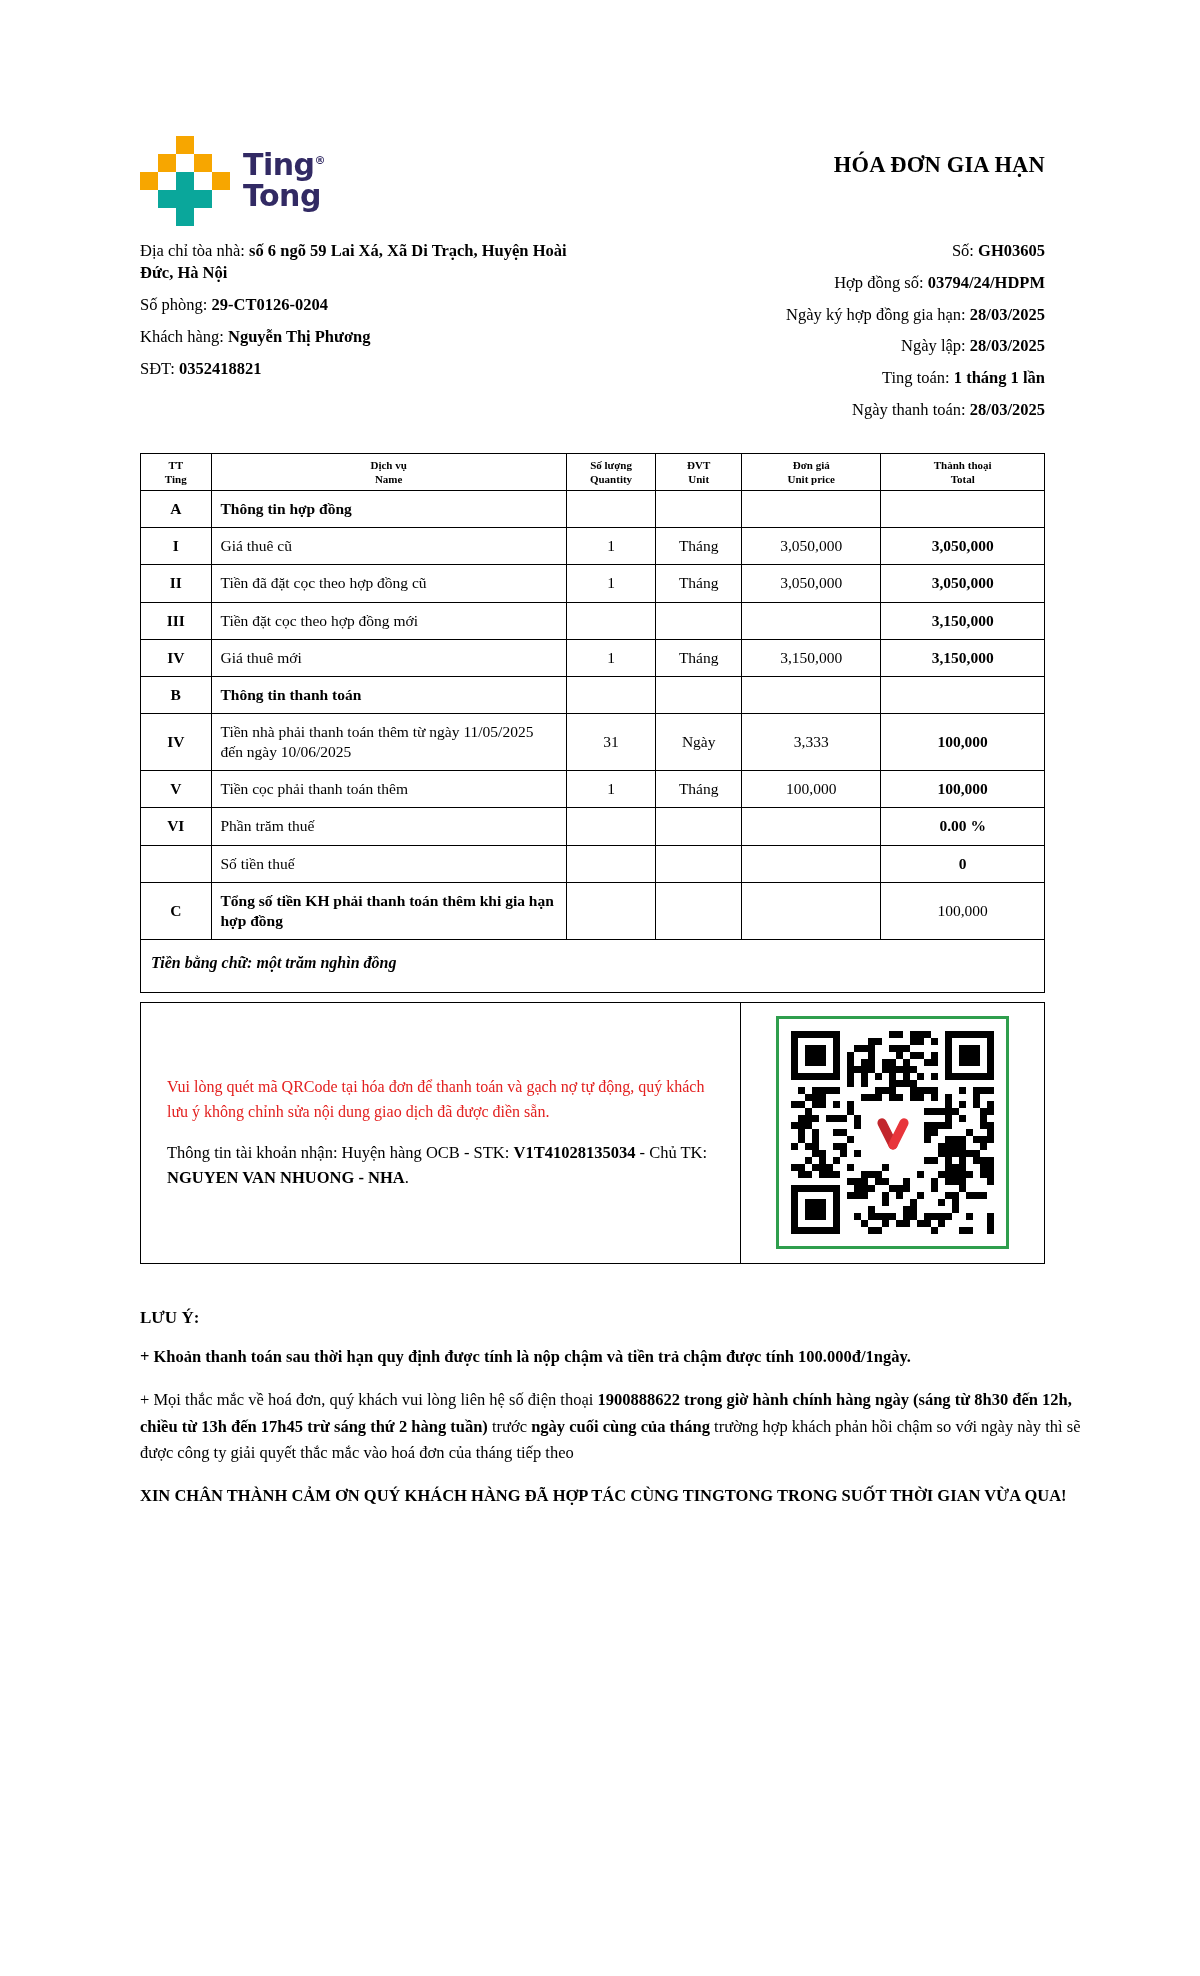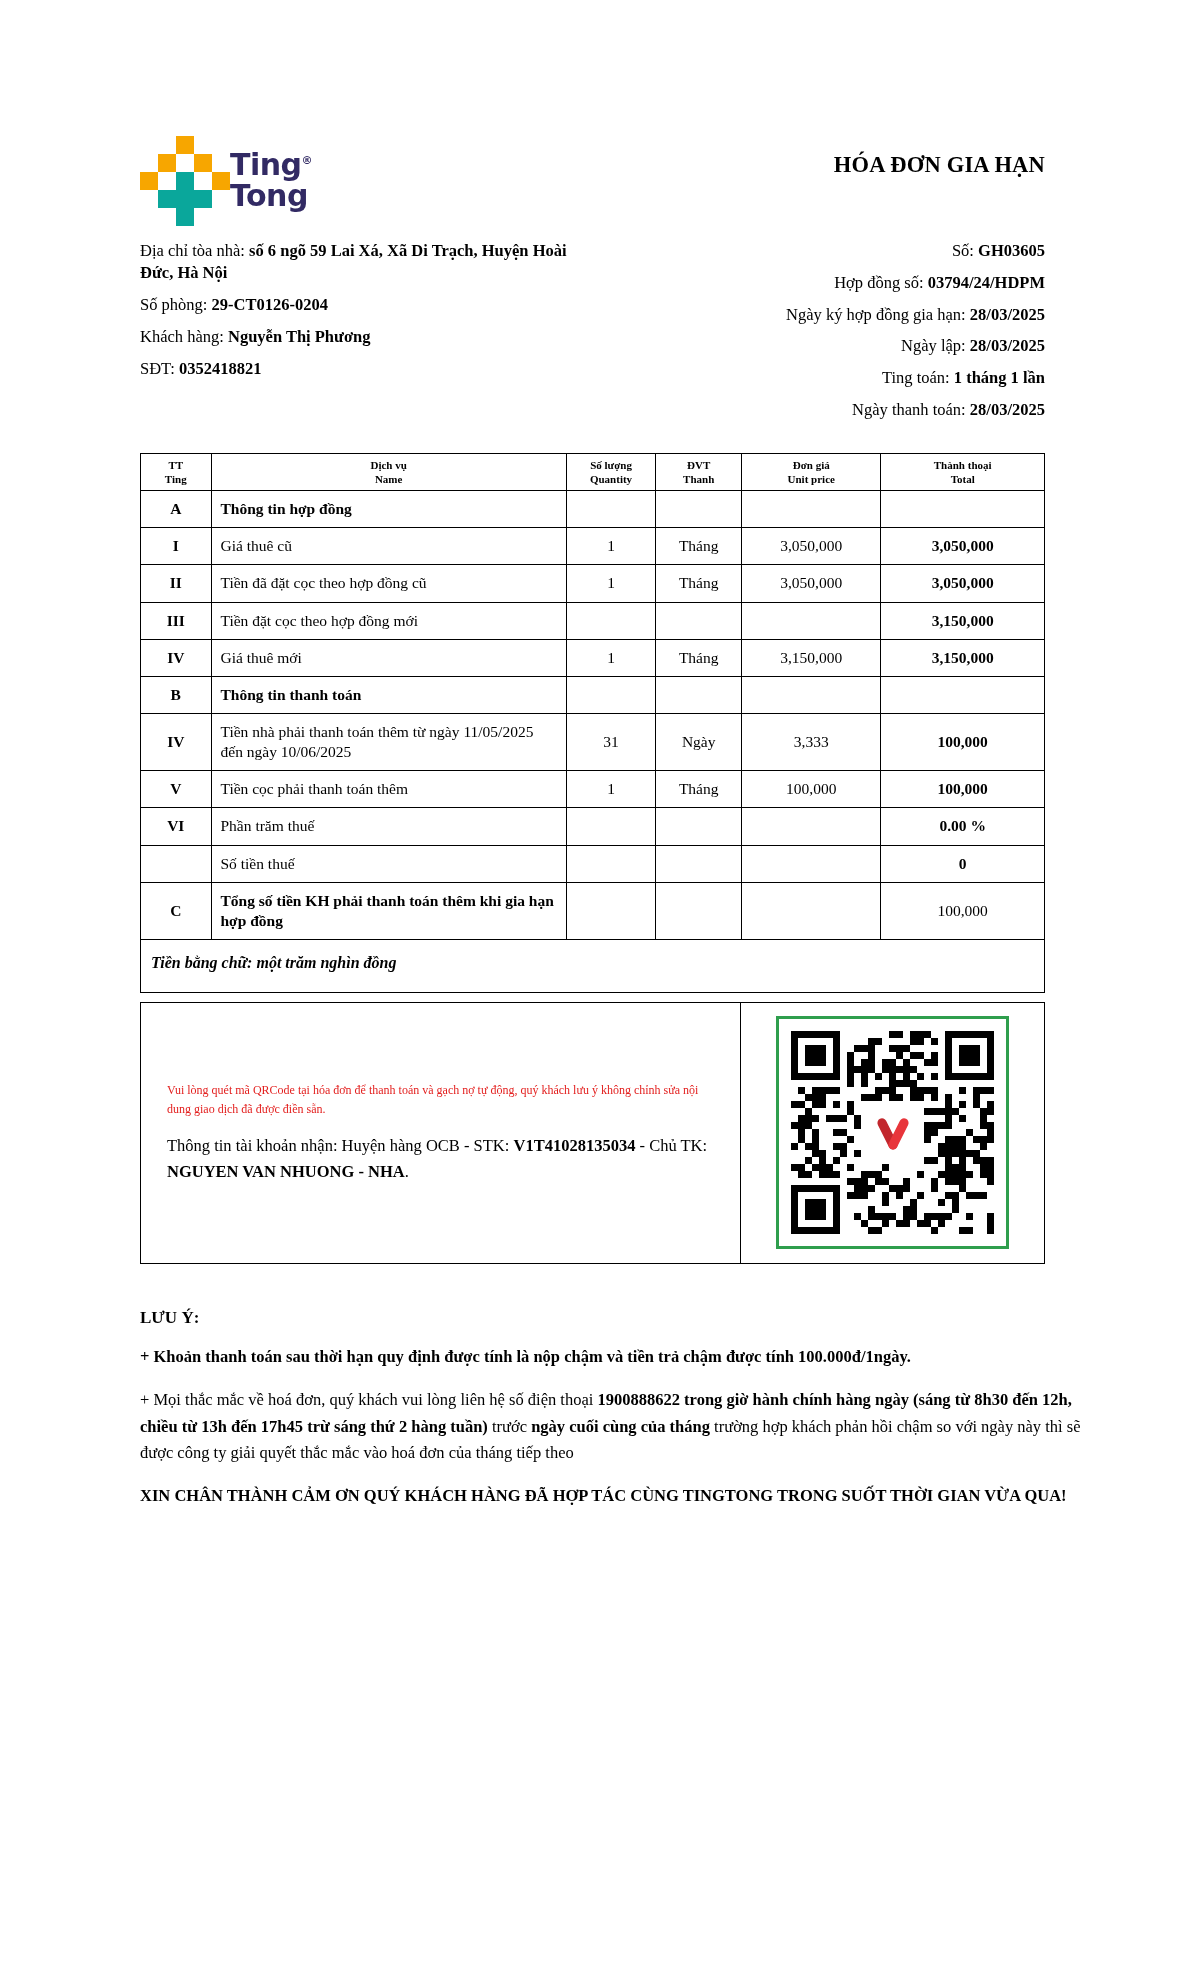--- a/index.html
+++ b/index.html
@@ -4,21 +4,21 @@
 <style>
   * { margin:0; padding:0; box-sizing:border-box; }
   html,body { background:#ffffff; }
   body { font-family:"Liberation Serif","DejaVu Serif",serif; color:#000; }
   .page { position:relative; width:1200px; height:1976px; background:#fff; overflow:hidden; }
   .content { position:absolute; left:140px; top:136px; width:948px; }
   .inner { width:905px; }
 
   
   .header { display:flex; justify-content:space-between; align-items:flex-start; margin-bottom:14px; }
-  .logo { display:flex; align-items:center; }
+  .logo { display:flex; align-items:center; gap:13px; }
   .logo-mark { display:grid; grid-template-columns:repeat(5,18px); grid-template-rows:repeat(5,18px); }
   .logo-mark .px { width:18px; height:18px; }
   .wordmark { font-family:"DejaVu Sans","Liberation Sans",sans-serif; font-weight:bold; font-size:30px; line-height:1.02; letter-spacing:-0.5px; }
   .wordmark sup { font-size:11px; vertical-align:super; }
   .doc-title { font-size:22.5px; font-weight:bold; padding-top:16px; letter-spacing:0.2px;text-align:center; }
 
   
   .meta { display:flex; justify-content:space-between; margin-bottom:22px; }
   .meta-left { width:452px; }
   .meta-right { width:440px; text-align:right; }
@@ -32,21 +32,21 @@
   table.inv td { padding:8px 9px; line-height:1.3; }
   td.c { text-align:center; }
   .b { font-weight:bold; }
   .col-index { width:7.8%; } .col-name { width:39.3%; } .col-qty { width:9.9%; }
   .col-unit { width:9.5%; } .col-price { width:15.4%; } .col-total { width:18.1%; }
   tr.words-row td { font-weight:bold; font-style:italic; padding:13px 10px 18px 10px; font-size:16px; }
 
   
   .qrbox { width:905px; display:flex; border:1.5px solid #000; margin-top:9px; min-height:262px; }
   .qrbox-left { flex:1; border-right:1.5px solid #000; display:flex; flex-direction:column; justify-content:center; padding:20px 30px 20px 26px; }
-  .qr-note { color:#e3201f; font-size:12px; line-height:1.55; }
+  .qr-note { color:#e3201f; font-size:16px; line-height:1.55; }
   .account-line { font-size:16.5px; line-height:1.55; margin-top:15px; }
   .qrbox-right { width:303px; display:flex; align-items:center; justify-content:center; padding:12px 0; }
   .qr-frame { position:relative; border:3px solid #2f9e4d; background:#fff; padding:12px; line-height:0; }
   .qr-logo { position:absolute; left:50%; top:50%; transform:translate(-50%,-50%); width:56px; height:56px; background:#fff; border-radius:10px; display:flex; align-items:center; justify-content:center; }
 
   
   .notes { margin-top:44px; width:948px; font-size:16.5px; }
   .notes-heading { font-weight:bold; font-size:17px; margin-bottom:16px; }
   .note-p { line-height:1.6; margin-bottom:17px; }
   .thanks { font-weight:bold; line-height:1.6; }
@@ -130,21 +130,21 @@
               <th>
                 <div>Dịch vụ</div>
                 <div>Name</div>
               </th>
               <th>
                 <div>Số lượng</div>
                 <div>Quantity</div>
               </th>
               <th>
                 <div>ĐVT</div>
-                <div>Thanh</div>
+                <div>Unit</div>
               </th>
               <th>
                 <div>Đơn giá</div>
                 <div>Unit price</div>
               </th>
               <th>
                 <div>Thành thoại</div>
                 <div>Total</div>
               </th>
             </tr>

